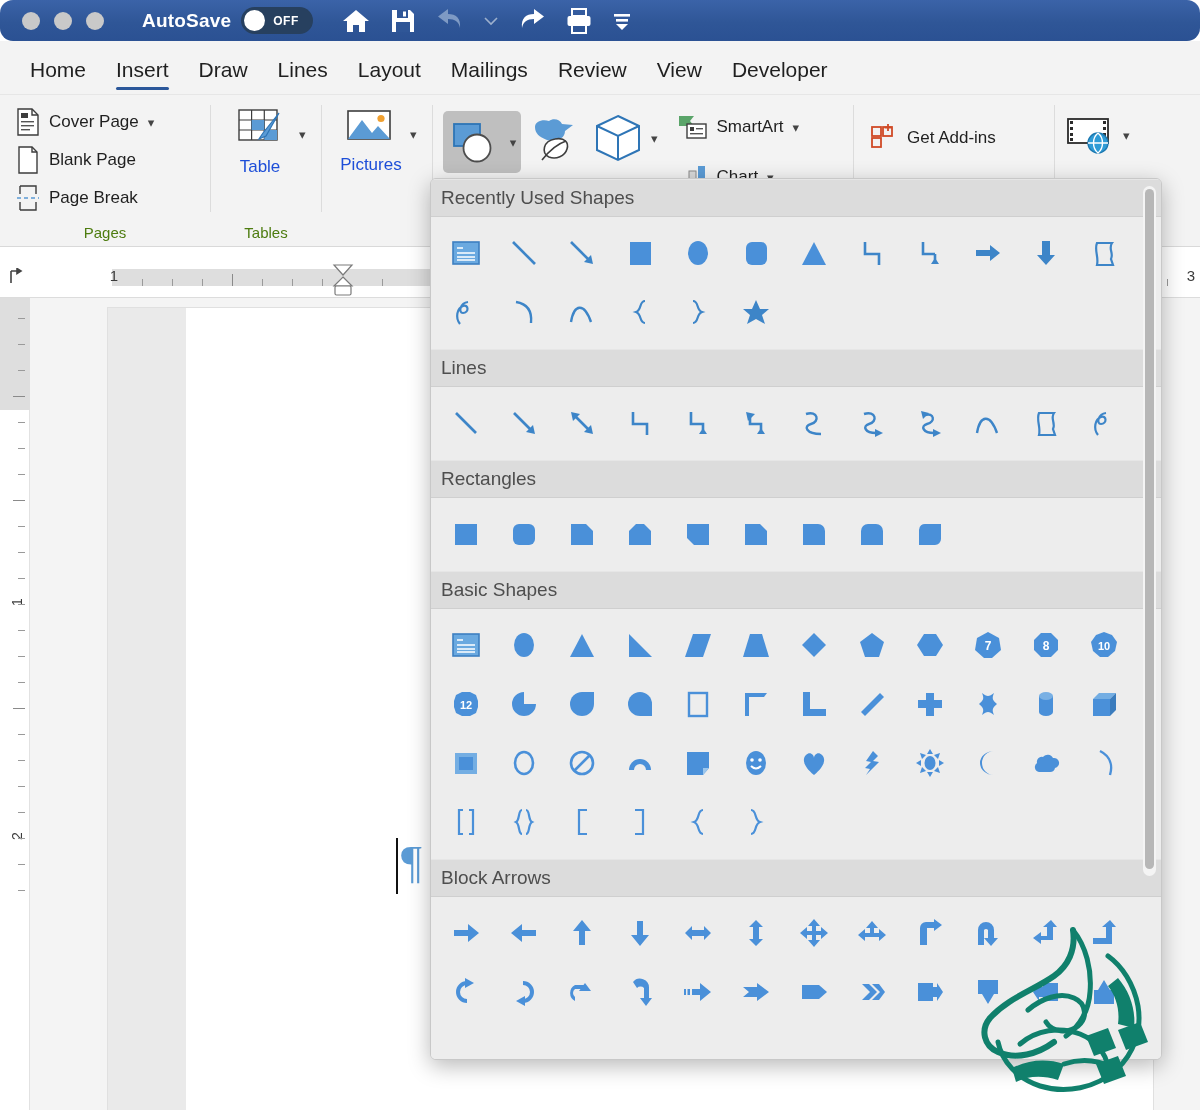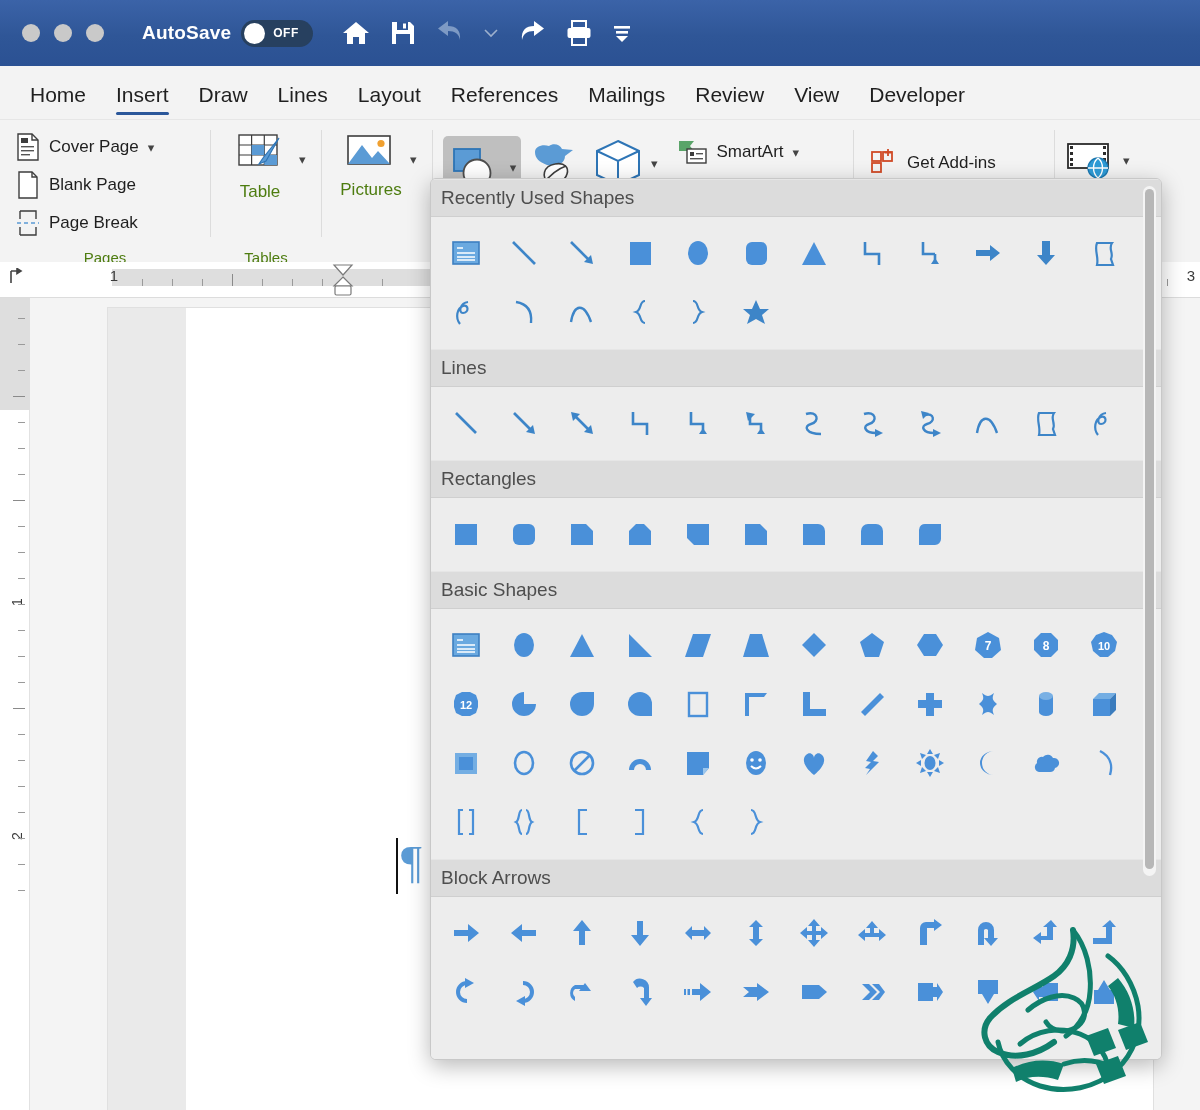--- a/index.html
+++ b/index.html
@@ -6,23 +6,23 @@
   html,body { width:1200px; height:1110px; overflow:hidden; }
   body {
     font-family: "Liberation Sans", sans-serif;
     background:#ffffff;
     position:relative;
     -webkit-font-smoothing: antialiased;
   }
 
   
   .titlebar{
-    height:66px; width:1200px;
+    height:41px; width:1200px;
     background:linear-gradient(180deg,#3b63a8 0%,#2f5697 55%,#2b5193 100%);
-    display:flex; align-items:center; position:relative;
+    display:flex; align-items:center; position:relative;border-radius:13px;
   }
   .traffic{ display:flex; gap:14px; margin-left:22px; }
   .tl{ width:18px; height:18px; border-radius:50%; background:#c9c9c9; }
   .autosave-wrap{ display:flex; align-items:center; margin-left:38px; gap:10px;}
   .autosave-lbl{ color:#fff; font-size:19px; font-weight:bold; letter-spacing:.2px;}
   .toggle{
     width:72px; height:27px; border-radius:14px;
     background:#27405f; display:flex; align-items:center; padding:3px;
     position:relative;
   }
@@ -61,21 +61,21 @@
     font-size:15px; color:#4d7c0f;
   }
   .stackbtn{
     display:flex; align-items:center; gap:9px; height:38px; padding:0 6px;
     font-size:17px; color:#1f1f1f; white-space:nowrap;
   }
   .bigbtn{
     display:flex; flex-direction:column; align-items:center; width:92px;
     padding-top:4px;
   }
-  .bigbtn .cap{ font-size:17px; color:#4d7c0f; margin-top:4px; }
+  .bigbtn .cap{ font-size:17px; color:#1d4ed8; margin-top:4px; }
   .chev{ font-size:13px; color:#444; }
   .iconbox{ display:flex; align-items:center; }
 
   .shapes-btn{
     width:78px; height:62px; background:#bfbfbf; border-radius:5px;
     display:flex; align-items:center; justify-content:center; gap:2px;
     margin-top:2px;
   }
 
   
@@ -220,21 +220,20 @@
     </div>
   </div>
 </div>
 
 <div class="tabbar">
   <div class="tab">Home</div>
   <div class="tab active">Insert</div>
   <div class="tab">Draw</div>
   <div class="tab">Lines</div>
   <div class="tab">Layout</div>
-  <div class="tab">References</div>
   <div class="tab">Mailings</div>
   <div class="tab">Review</div>
   <div class="tab">View</div>
   <div class="tab">Developer</div>
 </div>
 
 <div class="ribbon">
 
   <div class="grp" style="width:210px">
     <div class="stackbtn">

